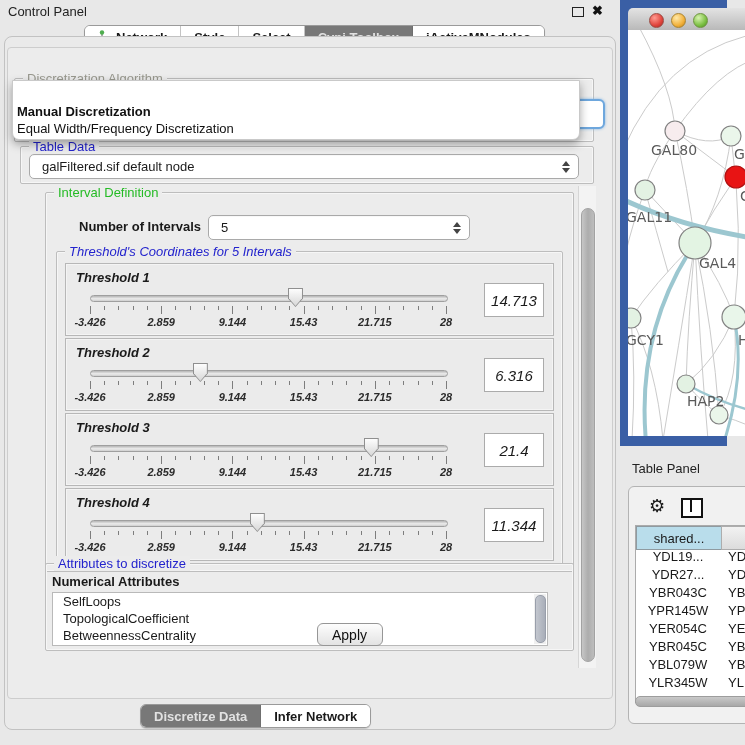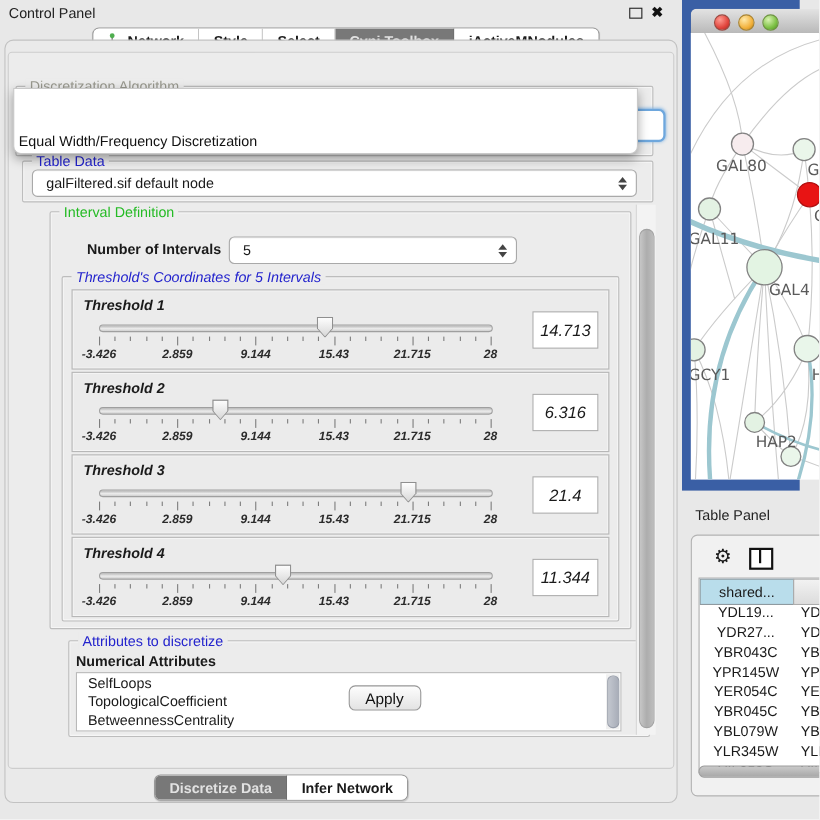--- a/index.html
+++ b/index.html
@@ -76,21 +76,21 @@
   .ticks{position:absolute;left:24px;top:42px;width:356px;height:8px;}
   .tick{position:absolute;top:0;width:1px;background:#7d7d7d;}
   .tick.minor{height:4px;} .tick.major{height:8px;}
   .tick-labels{position:absolute;left:24px;top:52px;width:356px;height:12px;
                font-size:11px;font-weight:bold;color:#2b2b2b;}
   .tick-label{position:absolute;transform:translateX(-50%);white-space:nowrap;}
   .value-box{position:absolute;right:9px;top:19px;width:58px;height:32px;background:#fff;
              border:1px solid #ababab;font-size:15px;display:flex;align-items:center;justify-content:center;}
 
   
-  #attr-group{left:31px;top:396px;width:527px;height:86px;margin-left:17px;}
+  #attr-group{left:31px;top:377px;width:527px;height:86px;}
   #attr-header{left:6px;top:10px;font-weight:bold;}
   #attr-list{left:6px;top:28px;width:494px;height:52px;background:#fff;border:1px solid #b9b9b9;overflow:hidden;}
   .attr-item{padding:0 0 0 10px;height:17px;line-height:17px;white-space:nowrap;}
   #attr-scroll{position:absolute;right:1px;top:1px;width:12px;height:50px;background:#f0f0f0;}
   #attr-thumb{position:absolute;left:1px;top:1px;width:9px;height:46px;border-radius:5px;
               background:linear-gradient(90deg,#c3c7cf,#a9aeb9);border:1px solid #999fab;}
 
   #apply-btn{left:50%;top:623px;transform:translateX(-56px);width:66px;height:23px;
              background:linear-gradient(#fdfdfd,#e3e3e3);border:1px solid #969696;border-radius:6px;
              display:flex;align-items:center;justify-content:center;font-size:14px;color:#111;}
@@ -160,20 +160,21 @@
 
   <div class="abs" id="outer-panel"></div>
   <div class="abs" id="inner-panel"></div>
 
   <div class="abs group" id="algo-group">
     <span class="group-title gray-t">Discretization Algorithm</span>
     <div class="abs" id="algo-combo-remnant"></div>
   </div>
 
   <div class="abs" id="algo-popup">
+    <div class="abs algo-opt" id="algo-opt-0">Manual Discretization</div>
     <div class="abs algo-opt" id="algo-opt-1">Equal Width/Frequency Discretization</div>
   </div>
 
   <div class="abs group" id="tabledata-group">
     <span class="group-title blue-t">Table Data</span>
     <div class="abs combo" id="tabledata-combo">
       <span class="val">galFiltered.sif default node</span>
       <span class="spin">
         <span class="tri-up"></span>
           <span class="tri-dn"></span>

